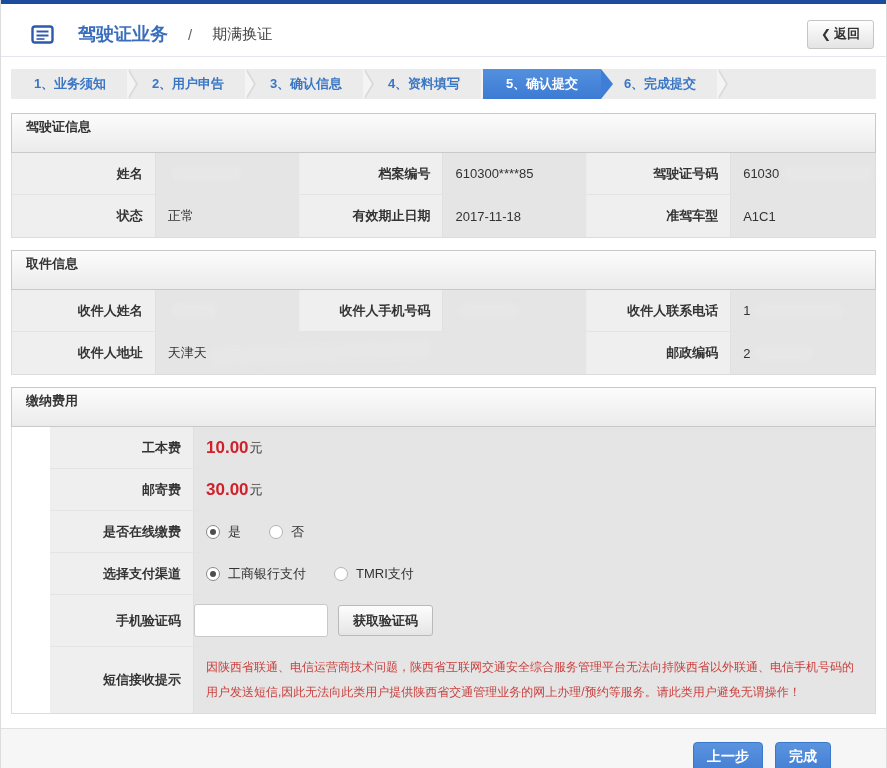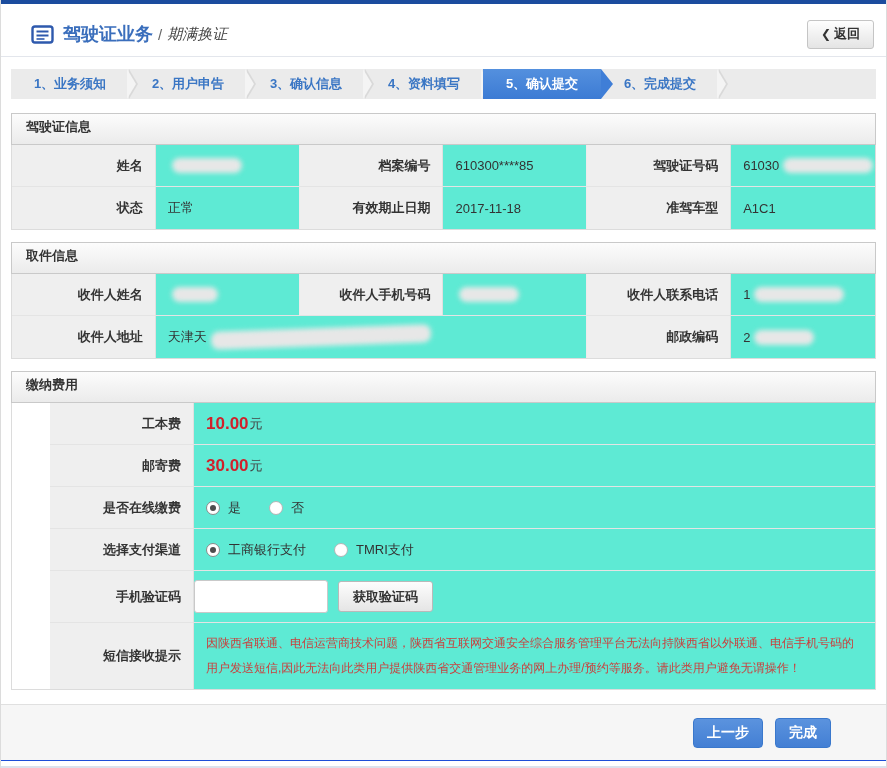--- a/index.html
+++ b/index.html
@@ -2,52 +2,52 @@
 <html><head>
 <meta charset="utf-8">
 <style>
   * { box-sizing: border-box; }
   html,body { margin:0; padding:0; background:#fff; }
   body { font-family:"Liberation Sans","DejaVu Sans",sans-serif; }
   .page{ width:887px; height:768px; display:flex; flex-direction:column;
          border-left:1px solid #dcdcdc; border-right:1px solid #dcdcdc; overflow:hidden; background:#fff;}
   .topbar{ height:4px; background:#1b4c9e; flex:none;}
   
-  .header{ height:52px; display:flex; align-items:center; padding:8px 12px 0 30px; flex:none;}
+  .header{ height:52px; display:flex; align-items:center; padding:8px 12px 0 30px; flex:none;gap:15px;}
   .doc-icon{ display:inline-flex; margin-right:9px;}
   .page-title{ color:#3a6ebc; font-size:18px; font-weight:bold;}
   .crumb-sep{ color:#666; font-size:15px; margin:0 5px;}
-  .crumb{ color:#444; font-size:15px;font-style:italic;}
+  .crumb{ color:#444; font-size:15px;}
   .back-btn{ margin-left:auto; height:29px; padding:0 13px; border:1px solid #c5c5c5; border-radius:3px;
              background:linear-gradient(#fefefe,#e4e4e4); font-size:13px; color:#333; font-weight:bold;
              display:inline-flex; align-items:center; gap:3px; cursor:pointer; font-family:inherit;}
   .back-arrow{ font-size:12px; font-weight:bold; color:#333;}
   .header-sep{ height:1px; background:#e3e6ec; flex:none;}
   
   .stepbar{ height:30px; background:#ebebeb; margin:12px 10px 14px; display:flex; position:relative; flex:none;}
   .step{ width:118px; line-height:30px; text-align:center; color:#3a76c4; font-size:13px; font-weight:bold;
          position:relative; flex:none;}
   .step .chev-a{ position:absolute; left:100%; top:0; width:0; height:0; z-index:1;
          border-top:15px solid transparent; border-bottom:15px solid transparent; border-left:9px solid #d9d9d9;}
   .step .chev-b{ position:absolute; left:100%; top:0; width:0; height:0; z-index:2; margin-left:-2px;
          border-top:15px solid transparent; border-bottom:15px solid transparent; border-left:9px solid #f4f4f4;}
   .step.active{ background:linear-gradient(#5490de,#3c7bd4); color:#fff; z-index:5;}
   .step.active .chev-a{ border-left:12px solid #3f7ed7; margin-left:0;}
   
   .section{ margin:0 10px 12px; flex:none;}
-  .sec-head{ height:32px; line-height:26px; background:linear-gradient(#fcfcfc,#ebebeb);
+  .sec-head{ height:40px; line-height:26px; background:linear-gradient(#fcfcfc,#ebebeb);
              border:1px solid #c9c9c9; padding-left:14px; font-size:13px; color:#333; font-weight:bold;}
   .tbl{ display:grid; border:1px solid #dcdcdc; border-top:none; background:#fff;}
   .cols6{ grid-template-columns:repeat(6,1fr);}
   .cols2{ grid-template-columns:144px 1fr;padding-left:38px;}
   .cell{ min-height:42px; display:flex; align-items:center; border-bottom:1px solid #e4e4e4; font-size:13px;}
   .cell.last{ border-bottom:none;}
   .lab{ background:#efefef; justify-content:flex-end; padding-right:12px; color:#333; font-weight:bold;
         border-right:1px solid #e0e0e0; text-align:right;}
-  .val{ background:#5eead4; padding-left:12px; color:#333;}
+  .val{ background:#e5e5e5; padding-left:12px; color:#333;}
   .val.vline{ border-right:1px solid #ececec;}
   .span3{ grid-column:2 / span 3;}
   .redact{ display:inline-block; height:15px; border-radius:8px; background:#e7e7e7; filter:blur(2.5px);
            vertical-align:middle; margin-left:4px;}
   .w70{width:70px;} .w46{width:46px;} .w60{width:60px;} .w90{width:90px;}
   .w220{width:220px; height:18px; transform:rotate(-2deg);}
   
   .fee-amount{ color:#d0212b; font-weight:bold; font-size:17px;}
   .fee-unit{ color:#444; font-size:13px; margin-left:1px;}
   .radio{ display:inline-flex; align-items:center; margin-right:28px; cursor:pointer; color:#333; font-size:13px;}

